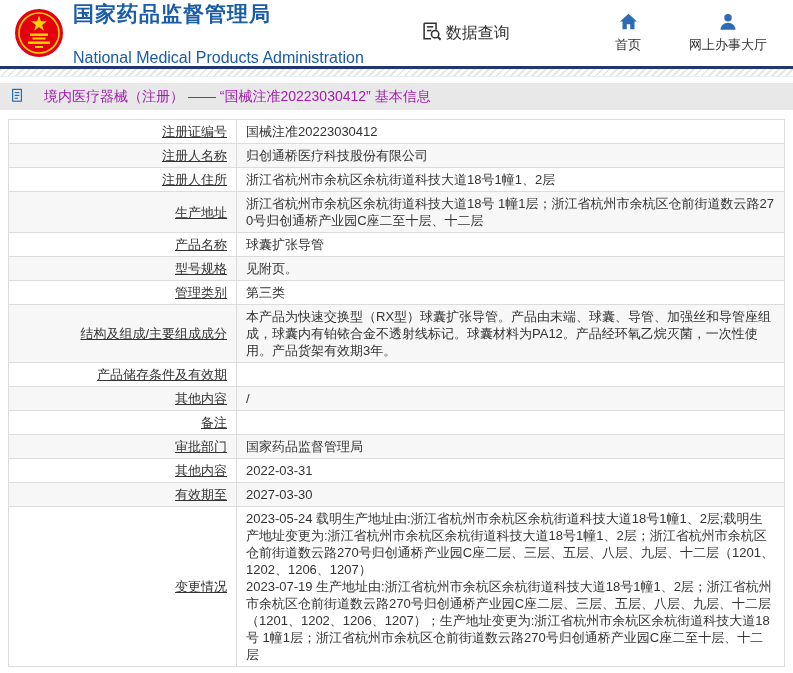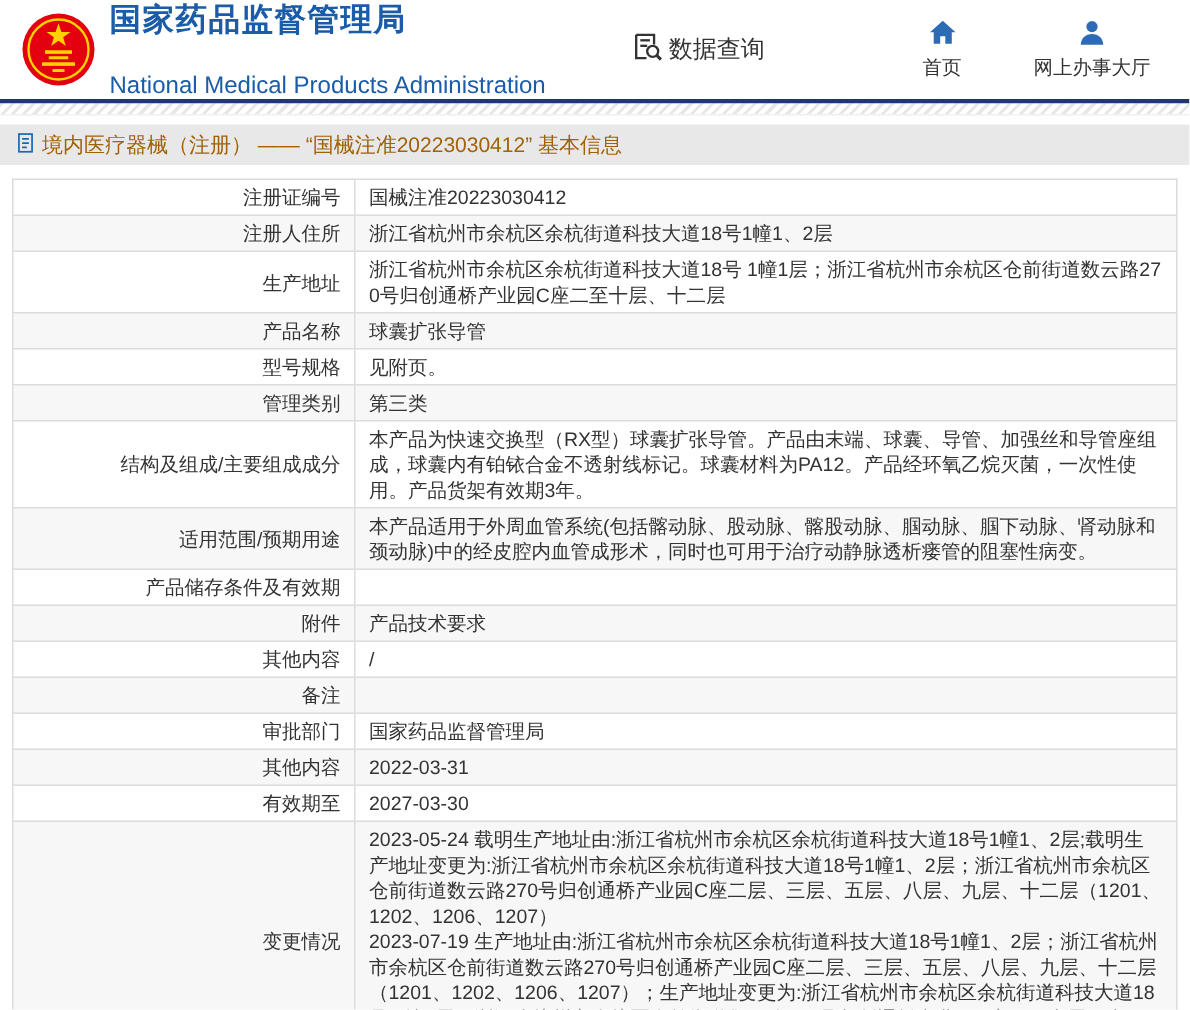--- a/index.html
+++ b/index.html
@@ -41,39 +41,39 @@
     height: 8px;
     background: repeating-linear-gradient(135deg, #e7e7e7 0 2px, #ffffff 2px 5px);
     border-bottom: 1px solid #f0f0f0;
   }
   
   .breadcrumb-bar {
     margin-top: 6px; height: 27px;
     background: #e8e8e8;
     display: flex; align-items: center;
     padding: 0 10px;
-    color: #a16207; font-size: 14px;
+    color: #a21caf; font-size: 14px; gap: 16px;
   }
   .breadcrumb-bar svg { margin-right: 4px; flex: 0 0 auto; }
   
   .table-wrap { padding: 9px 8px 0 8px; }
   table.info-table {
     width: 100%; border-collapse: collapse;
     font-size: 13px; table-layout: fixed;
   }
   table.info-table td {
     border: 1px solid #dcdcdc;
     padding: 3px 9px;
     line-height: 17px;
     vertical-align: middle;
     color: #333;
   }
   table.info-table tr:nth-child(even) td { background: #f7f7f7; }
   td.cell-label {
-    width: 228px; text-align: right; color: #444;
+    width: 228px; text-align: right; color: #444; text-decoration: underline;
   }
   td.cell-value { white-space: pre-line; word-break: break-all; }
 </style>
 </head>
 <body>
 
 <div class="site-header">
   <div class="logo-wrap">
     <span>
       <svg width="50" height="50" viewBox="0 0 50 50">
@@ -145,20 +145,24 @@
 </div>
 
 <div class="table-wrap">
   <table class="info-table">
     <tbody id="info-tbody">
         <tr>
           <td class="cell-label">注册证编号</td>
           <td class="cell-value">国械注准20223030412</td>
         </tr>
         <tr>
+          <td class="cell-label">注册人名称</td>
+          <td class="cell-value">归创通桥医疗科技股份有限公司</td>
+        </tr>
+        <tr>
           <td class="cell-label">注册人住所</td>
           <td class="cell-value">浙江省杭州市余杭区余杭街道科技大道18号1幢1、2层</td>
         </tr>
         <tr>
           <td class="cell-label">生产地址</td>
           <td class="cell-value">浙江省杭州市余杭区余杭街道科技大道18号 1幢1层；浙江省杭州市余杭区仓前街道数云路270号归创通桥产业园C座二至十层、十二层</td>
         </tr>
         <tr>
           <td class="cell-label">产品名称</td>
           <td class="cell-value">球囊扩张导管</td>
@@ -169,30 +173,22 @@
         </tr>
         <tr>
           <td class="cell-label">管理类别</td>
           <td class="cell-value">第三类</td>
         </tr>
         <tr>
           <td class="cell-label">结构及组成/主要组成成分</td>
           <td class="cell-value">本产品为快速交换型（RX型）球囊扩张导管。产品由末端、球囊、导管、加强丝和导管座组成，球囊内有铂铱合金不透射线标记。球囊材料为PA12。产品经环氧乙烷灭菌，一次性使用。产品货架有效期3年。</td>
         </tr>
         <tr>
-          <td class="cell-label">适用范围/预期用途</td>
-          <td class="cell-value">本产品适用于外周血管系统(包括髂动脉、股动脉、髂股动脉、腘动脉、腘下动脉、肾动脉和颈动脉)中的经皮腔内血管成形术，同时也可用于治疗动静脉透析瘘管的阻塞性病变。</td>
-        </tr>
-        <tr>
           <td class="cell-label">产品储存条件及有效期</td>
           <td class="cell-value"></td>
-        </tr>
-        <tr>
-          <td class="cell-label">附件</td>
-          <td class="cell-value">产品技术要求</td>
         </tr>
         <tr>
           <td class="cell-label">其他内容</td>
           <td class="cell-value">/</td>
         </tr>
         <tr>
           <td class="cell-label">备注</td>
           <td class="cell-value"></td>
         </tr>
         <tr>

